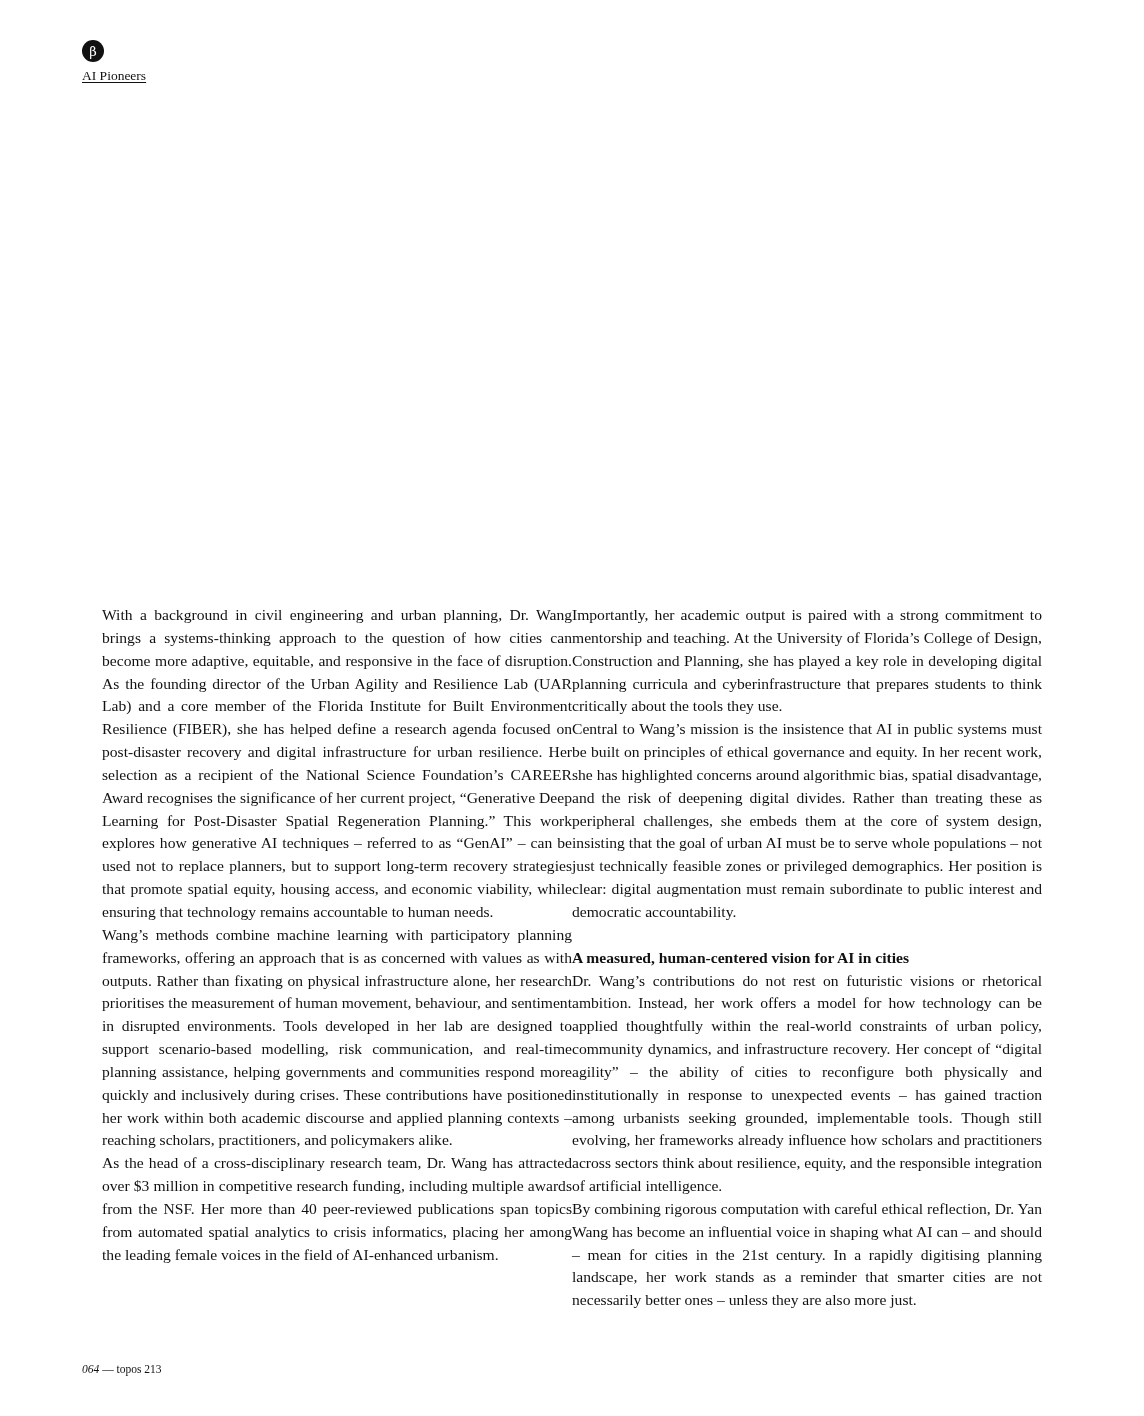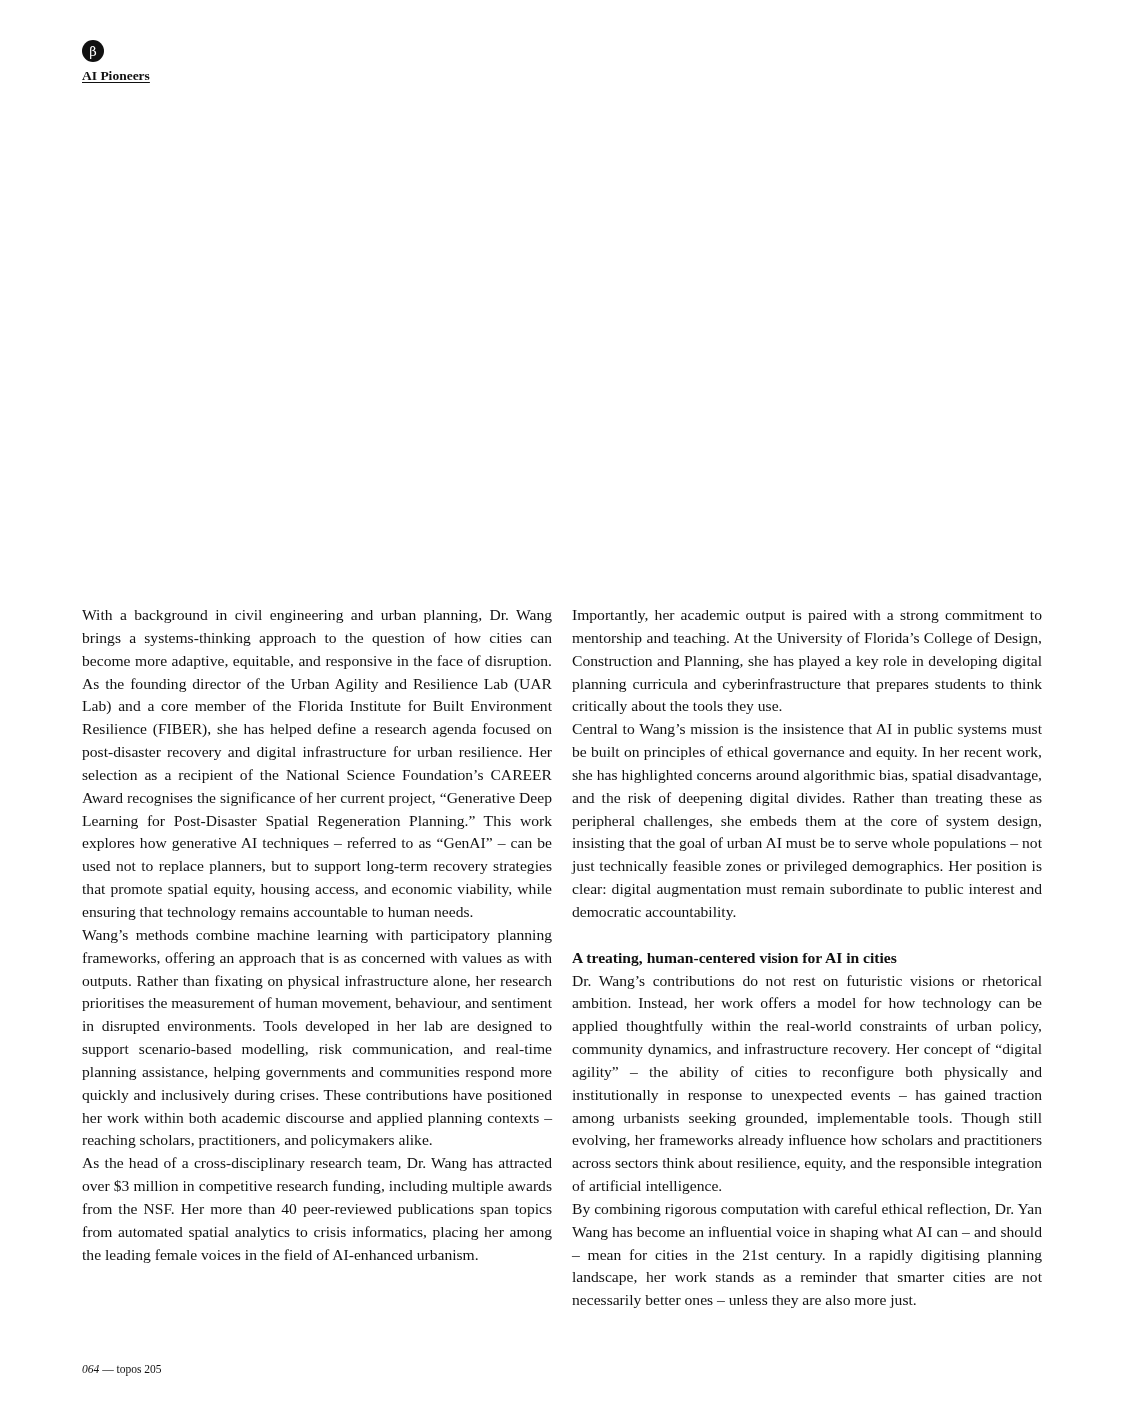--- a/index.html
+++ b/index.html
@@ -29,41 +29,41 @@
       display: flex;
       align-items: center;
       justify-content: center;
       font-family: "DejaVu Serif", serif;
       font-size: 13px;
       line-height: 1;
     }
     .section-label {
       margin-top: 6px;
       font-size: 13.5px;
-      font-weight: bold;
+      font-weight: normal;
       text-decoration: underline;
       text-underline-offset: 2px;
       color: #111111;
       display: inline-block;
     }
     .image-area {
       position: absolute;
       left: 82px;
       top: 100px;
       width: 960px;
       height: 495px;
       background: #ffffff;
     }
     .columns {
       position: absolute;
       top: 604px;
       left: 82px;
       width: 960px;
       display: flex;
-      justify-content: space-between;
+      justify-content: flex-end;
     }
     .col {
       width: 470px;
     }
     .col p {
       margin: 0;
       font-size: 15.6px;
       line-height: 22.85px;
       text-align: justify;
       hyphens: auto;
@@ -100,21 +100,21 @@
 <main class="columns">
   <section class="col">
     <p>With a background in civil engineering and urban planning, Dr. Wang brings a systems-thinking approach to the question of how cities can become more adaptive, equitable, and responsive in the face of disruption. As the founding director of the Urban Agility and Resilience Lab (UAR Lab) and a core member of the Florida Institute for Built Environment Resilience (FIBER), she has helped define a research agenda focused on post-disaster recovery and digital infrastructure for urban resilience. Her selection as a recipient of the National Science Foundation’s CAREER Award recognises the significance of her current project, “Generative Deep Learning for Post-Disaster Spatial Regeneration Planning.” This work explores how generative AI techniques – referred to as “GenAI” – can be used not to replace planners, but to support long-term recovery strategies that promote spatial equity, housing access, and economic viability, while ensuring that technology remains accountable to human needs.</p>
     <p>Wang’s methods combine machine learning with participatory planning frameworks, offering an approach that is as concerned with values as with outputs. Rather than fixating on physical infrastructure alone, her research prioritises the measurement of human movement, behaviour, and sentiment in disrupted environments. Tools developed in her lab are designed to support scenario-based modelling, risk communication, and real-time planning assistance, helping governments and communities respond more quickly and inclusively during crises. These contributions have positioned her work within both academic discourse and applied planning contexts – reaching scholars, practitioners, and policymakers alike.</p>
     <p>As the head of a cross-disciplinary research team, Dr. Wang has attracted over $3 million in competitive research funding, including multiple awards from the NSF. Her more than 40 peer-reviewed publications span topics from automated spatial analytics to crisis informatics, placing her among the leading female voices in the field of AI-enhanced urbanism.</p>
   </section>
 
   <section class="col">
     <p>Importantly, her academic output is paired with a strong commitment to mentorship and teaching. At the University of Florida’s College of Design, Construction and Planning, she has played a key role in developing digital planning curricula and cyberinfrastructure that prepares students to think critically about the tools they use.</p>
     <p>Central to Wang’s mission is the insistence that AI in public systems must be built on principles of ethical governance and equity. In her recent work, she has highlighted concerns around algorithmic bias, spatial disadvantage, and the risk of deepening digital divides. Rather than treating these as peripheral challenges, she embeds them at the core of system design, insisting that the goal of urban AI must be to serve whole populations – not just technically feasible zones or privileged demographics. Her position is clear: digital augmentation must remain subordinate to public interest and democratic accountability.</p>
-    <h3>A treating, human-centered vision for AI in cities</h3>
+    <h3>A measured, human-centered vision for AI in cities</h3>
     <p>Dr. Wang’s contributions do not rest on futuristic visions or rhetorical ambition. Instead, her work offers a model for how technology can be applied thoughtfully within the real-world constraints of urban policy, community dynamics, and infrastructure recovery. Her concept of “digital agility” – the ability of cities to reconfigure both physically and institutionally in response to unexpected events – has gained traction among urbanists seeking grounded, implementable tools. Though still evolving, her frameworks already influence how scholars and practitioners across sectors think about resilience, equity, and the responsible integration of artificial intelligence.</p>
     <p>By combining rigorous computation with careful ethical reflection, Dr. Yan Wang has become an influential voice in shaping what AI can – and should – mean for cities in the 21st century. In a rapidly digitising planning landscape, her work stands as a reminder that smarter cities are not necessarily better ones – unless they are also more just.</p>
   </section>
 </main>
 
 <footer class="footer">
-  <span class="page-num">064</span><span> — </span><span>topos 205</span>
+  <span class="page-num">064</span><span> — </span><span>topos 213</span>
 </footer>
 
 </body></html>

